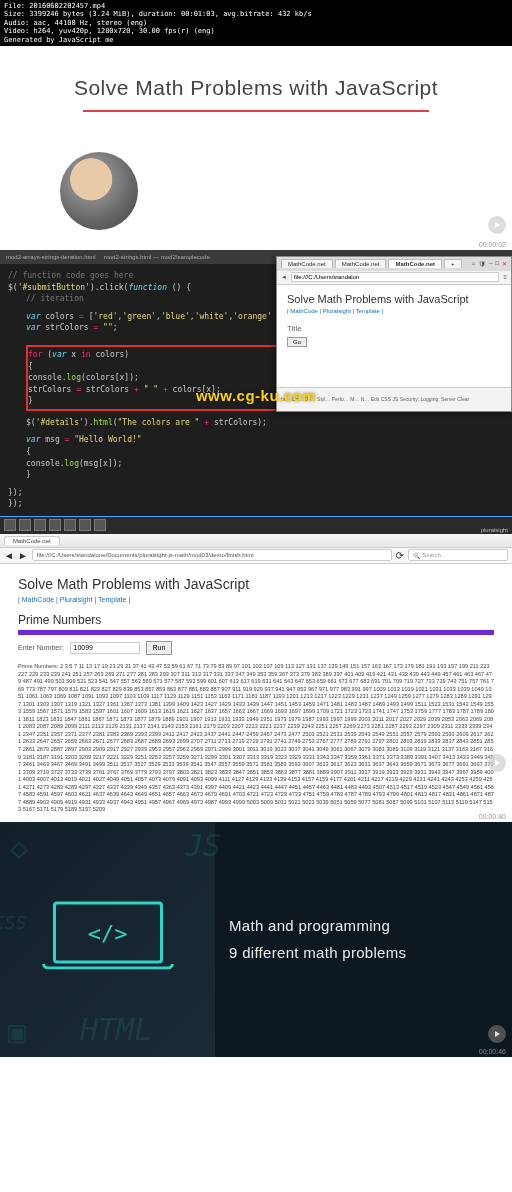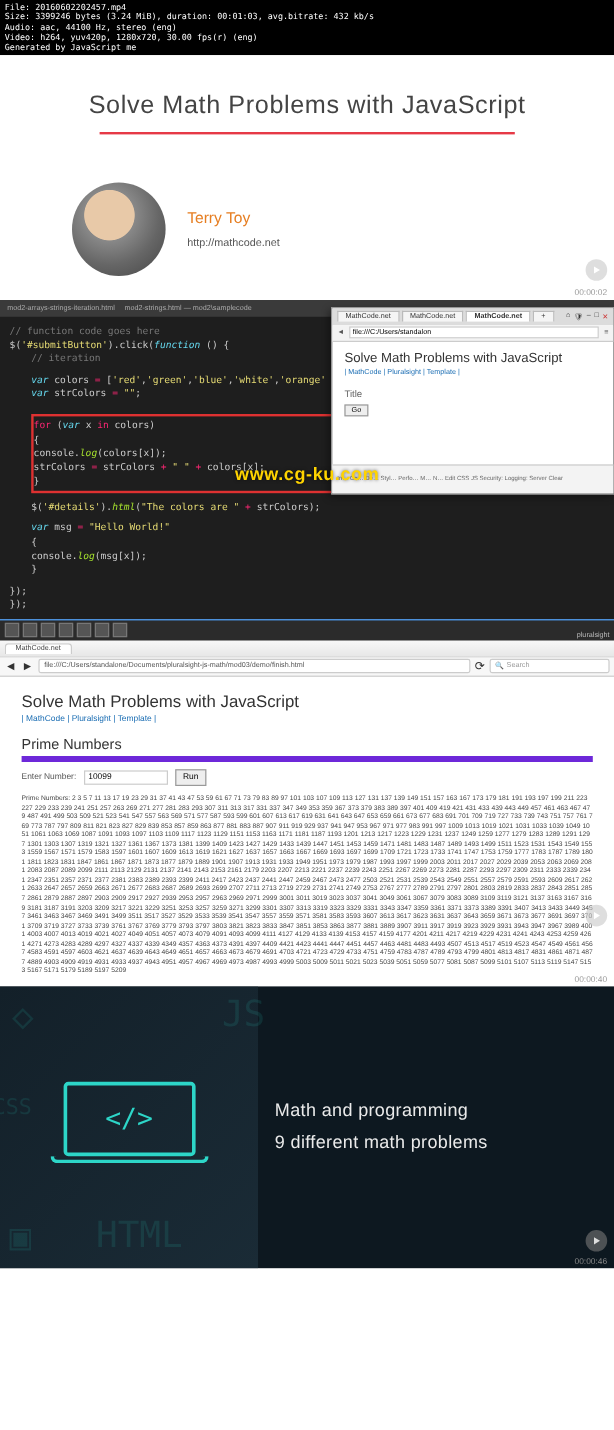--- a/index.html
+++ b/index.html
@@ -17,21 +17,21 @@
   .play-btn { position: absolute; right: 6px; bottom: 16px; width: 18px; height: 18px; border-radius: 50%; background: rgba(200,200,200,0.6); display:flex; align-items:center; justify-content:center; }
   .play-btn::after { content:""; border-left: 5px solid #fff; border-top:3px solid transparent; border-bottom:3px solid transparent; margin-left:1px; }
 
   .panel2 { position: relative; height: 266px; background: #1e1e1e; overflow: hidden; }
   .editor-tabs { background: #3a3a3a; height: 14px; display: flex; align-items: center; padding: 0 6px; gap: 8px; font-size: 6px; color: #aaa; }
   .editor-body { padding: 6px 8px; font-family: Consolas, monospace; font-size: 8px; line-height: 1.45; color: #ccc; }
   .cm { color: #777; }
   .kw { color: #f92672; }
   .fn { color: #66d9ef; font-style: italic; }
   .str { color: #e6db74; }
-  .var2 { color: #a6e22e; font-style: italic; }
+  .var2 { color: #a6e22e; }
   .op { color: #f92672; }
   .pl { color: #ccc; }
   .red-box { border: 2px solid #de3131; padding: 2px 0 2px 0; margin: 0; display: inline-block; }
   .mini-browser { position: absolute; top: 6px; right: 0; width: 236px; background: #fff; border: 1px solid #888; font-size: 7px; box-shadow: -2px 2px 6px rgba(0,0,0,.4); }
   .mb-tabs { background: #dcdcdc; height: 14px; display: flex; align-items: center; padding: 0 4px; gap: 2px; font-size: 6px; color: #333; }
   .mb-tab { background: #f5f5f5; padding: 1px 6px; border: 1px solid #bbb; border-bottom: none; }
   .mb-tab.active { background: #fff; font-weight: bold; }
   .mb-tools { margin-left: auto; display: flex; gap: 3px; }
   .mb-addr { background: #f3f3f3; height: 14px; display: flex; align-items: center; padding: 0 4px; font-size: 6px; color: #555; border-bottom: 1px solid #ccc; gap:4px;}
   .mb-addr input { flex:1; border:1px solid #ccc; font-size:6px; padding:0 2px; height:10px;}
@@ -64,21 +64,21 @@
   .p3-ts { position:absolute; right:6px; bottom:2px; font-size:7px; color:#999;}
   .p3-play { position: absolute; right: 6px; bottom: 50px; width: 18px; height: 18px; border-radius: 50%; background: rgba(200,200,200,0.6); display:flex; align-items:center; justify-content:center; }
   .p3-play::after { content:""; border-left: 5px solid #fff; border-top:3px solid transparent; border-bottom:3px solid transparent; margin-left:1px; }
 
   .panel4 { position:relative; height: 235px; background: #0d1820; overflow:hidden; display:flex; }
   .panel4-left { width: 42%; background: linear-gradient(135deg, #132029 0%, #1a2b36 100%); position:relative; }
   .laptop { position:absolute; left:50%; top:50%; transform:translate(-50%,-50%); width:110px; height:75px; }
   .laptop-screen { width:100%; height:62px; border:3px solid #2dd6c8; border-radius:4px; display:flex; align-items:center; justify-content:center;}
   .laptop-base { width:120%; height:6px; background:transparent; border:3px solid #2dd6c8; border-top:none; margin:0 -10%; border-radius:0 0 6px 6px;}
   .code-icon { color:#2dd6c8; font-size:22px; font-family:monospace;}
-  .faint-icon { position:absolute; color:rgba(45,214,200,0.12); font-size:30px; font-family:monospace;}
+  .faint-icon { position:absolute; color:rgba(45,214,200,0.12); font-size:30px; font-family:monospace;font-style:italic;}
   .panel4-right { flex:1; display:flex; flex-direction:column; justify-content:center; padding-left:14px; color:#eaeaea; font-size:15px; line-height:1.8; letter-spacing:0.3px;}
   .p4-ts { position:absolute; right:6px; bottom:2px; font-size:7px; color:#888;}
   .p4-play { position: absolute; right: 6px; bottom: 14px; width: 18px; height: 18px; border-radius: 50%; background: rgba(120,120,120,0.6); display:flex; align-items:center; justify-content:center; }
   .p4-play::after { content:""; border-left: 5px solid #ddd; border-top:3px solid transparent; border-bottom:3px solid transparent; margin-left:1px; }
 </style>
 </head>
 <body>
 
 <div class="meta-overlay">
   <div>File: 20160602202457.mp4</div>
@@ -86,24 +86,20 @@
   <div>Audio: aac, 44100 Hz, stereo (eng)</div>
   <div>Video: h264, yuv420p, 1280x720, 30.00 fps(r) (eng)</div>
   <div>Generated by JavaScript me</div>
 </div>
 
 <div class="panel1">
   <div class="panel1-title">Solve Math Problems with JavaScript</div>
   <div class="red-rule"></div>
   <div class="author-row">
     <div class="avatar"></div>
-    <div class="author-info">
-      <div class="author-name">Terry Toy</div>
-      <div class="author-url">http://mathcode.net</div>
-    </div>
   </div>
   <div class="play-btn"></div>
   <div class="ts-br">00:00:02</div>
 </div>
 
 <div class="panel2">
   <div class="editor-tabs">
     <span>mod2-arrays-strings-iteration.html</span>
     <span>mod2-strings.html — mod2\samplecode</span>
   </div>

